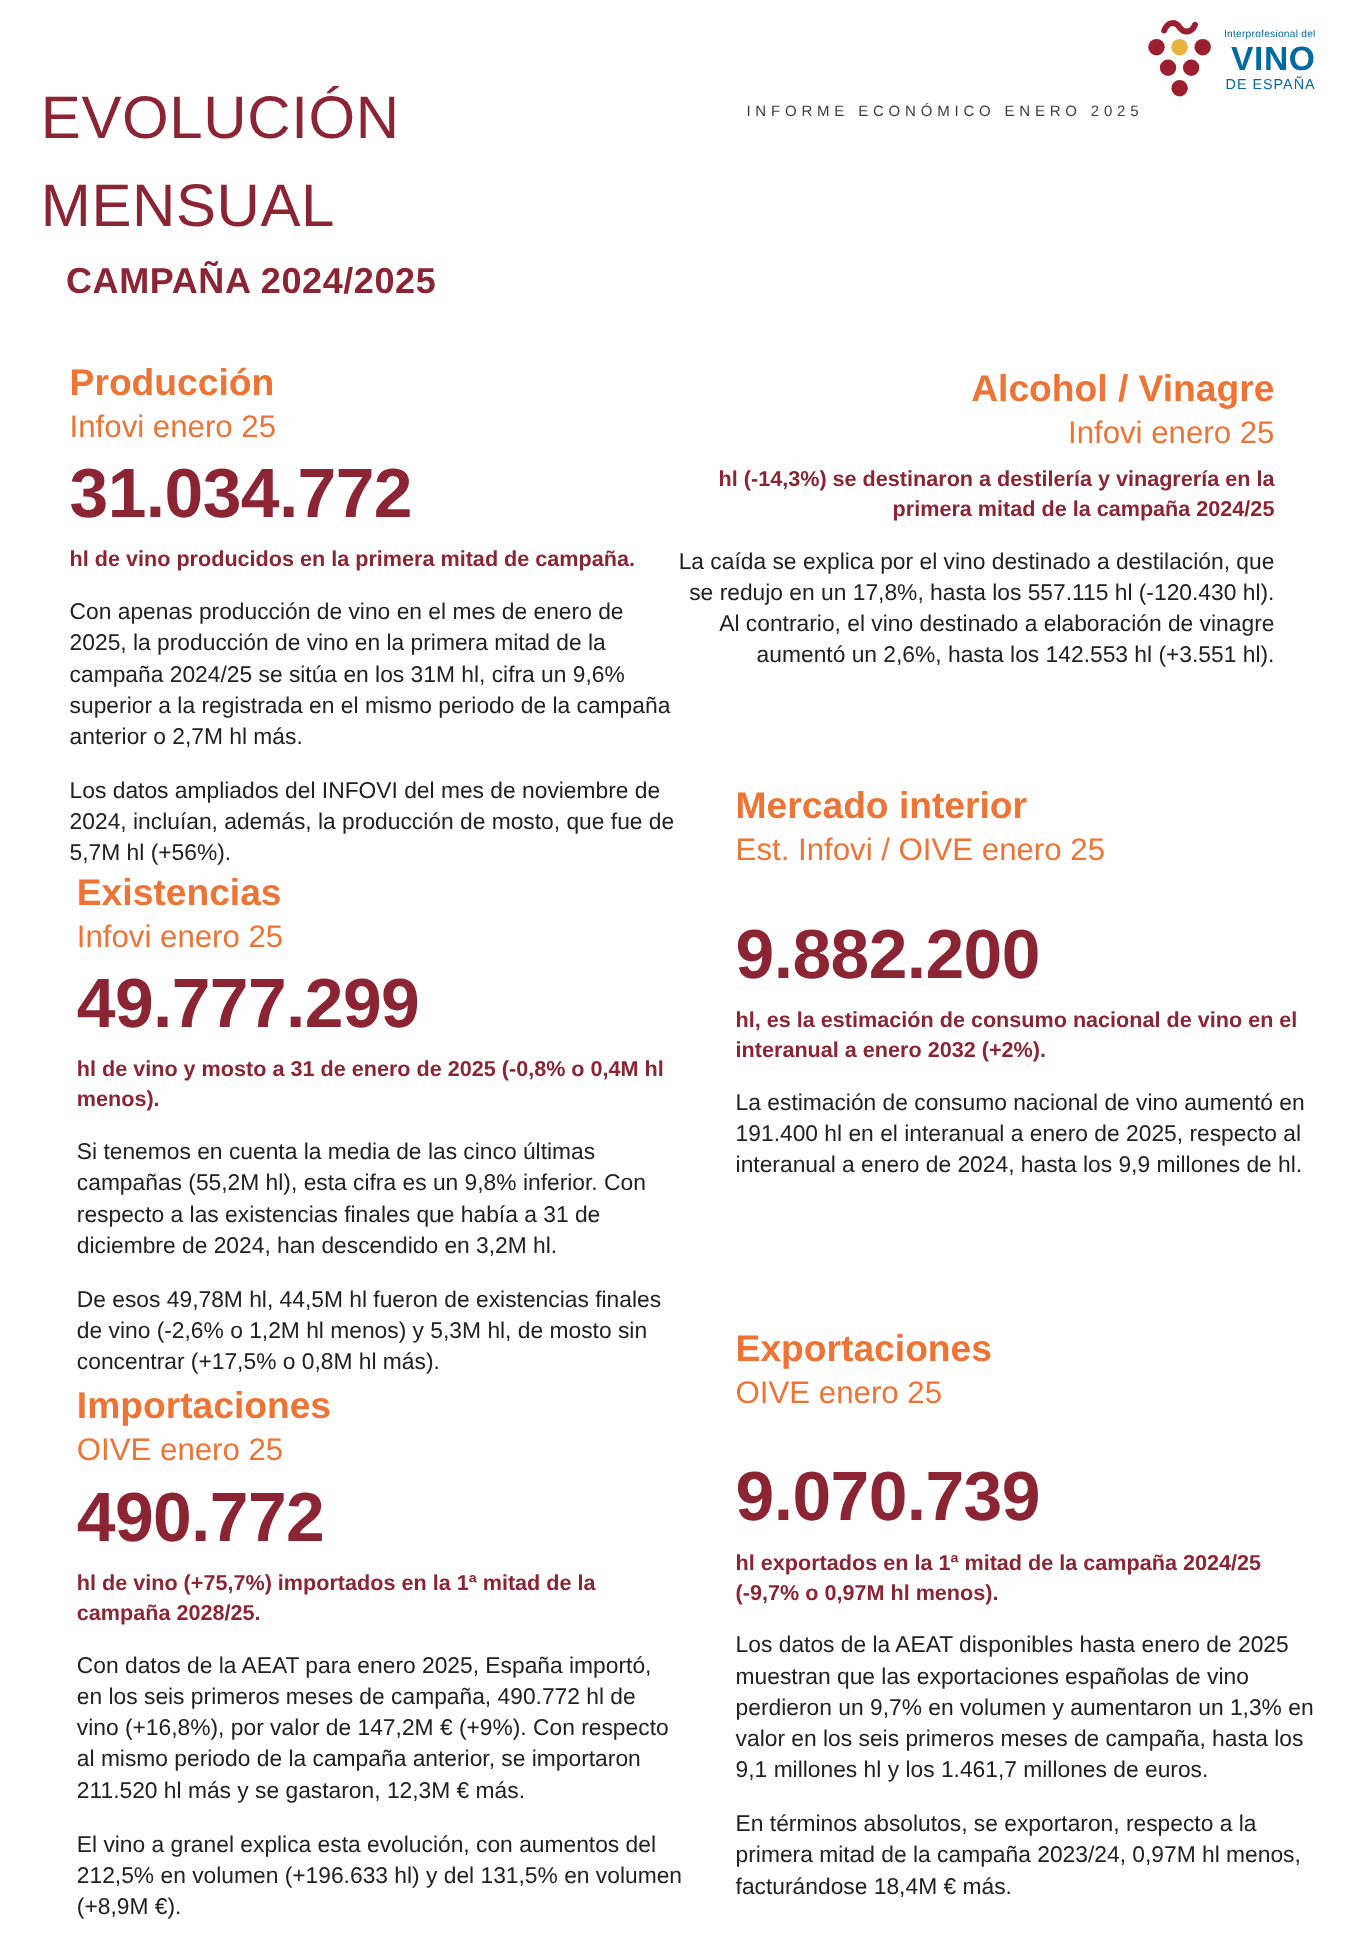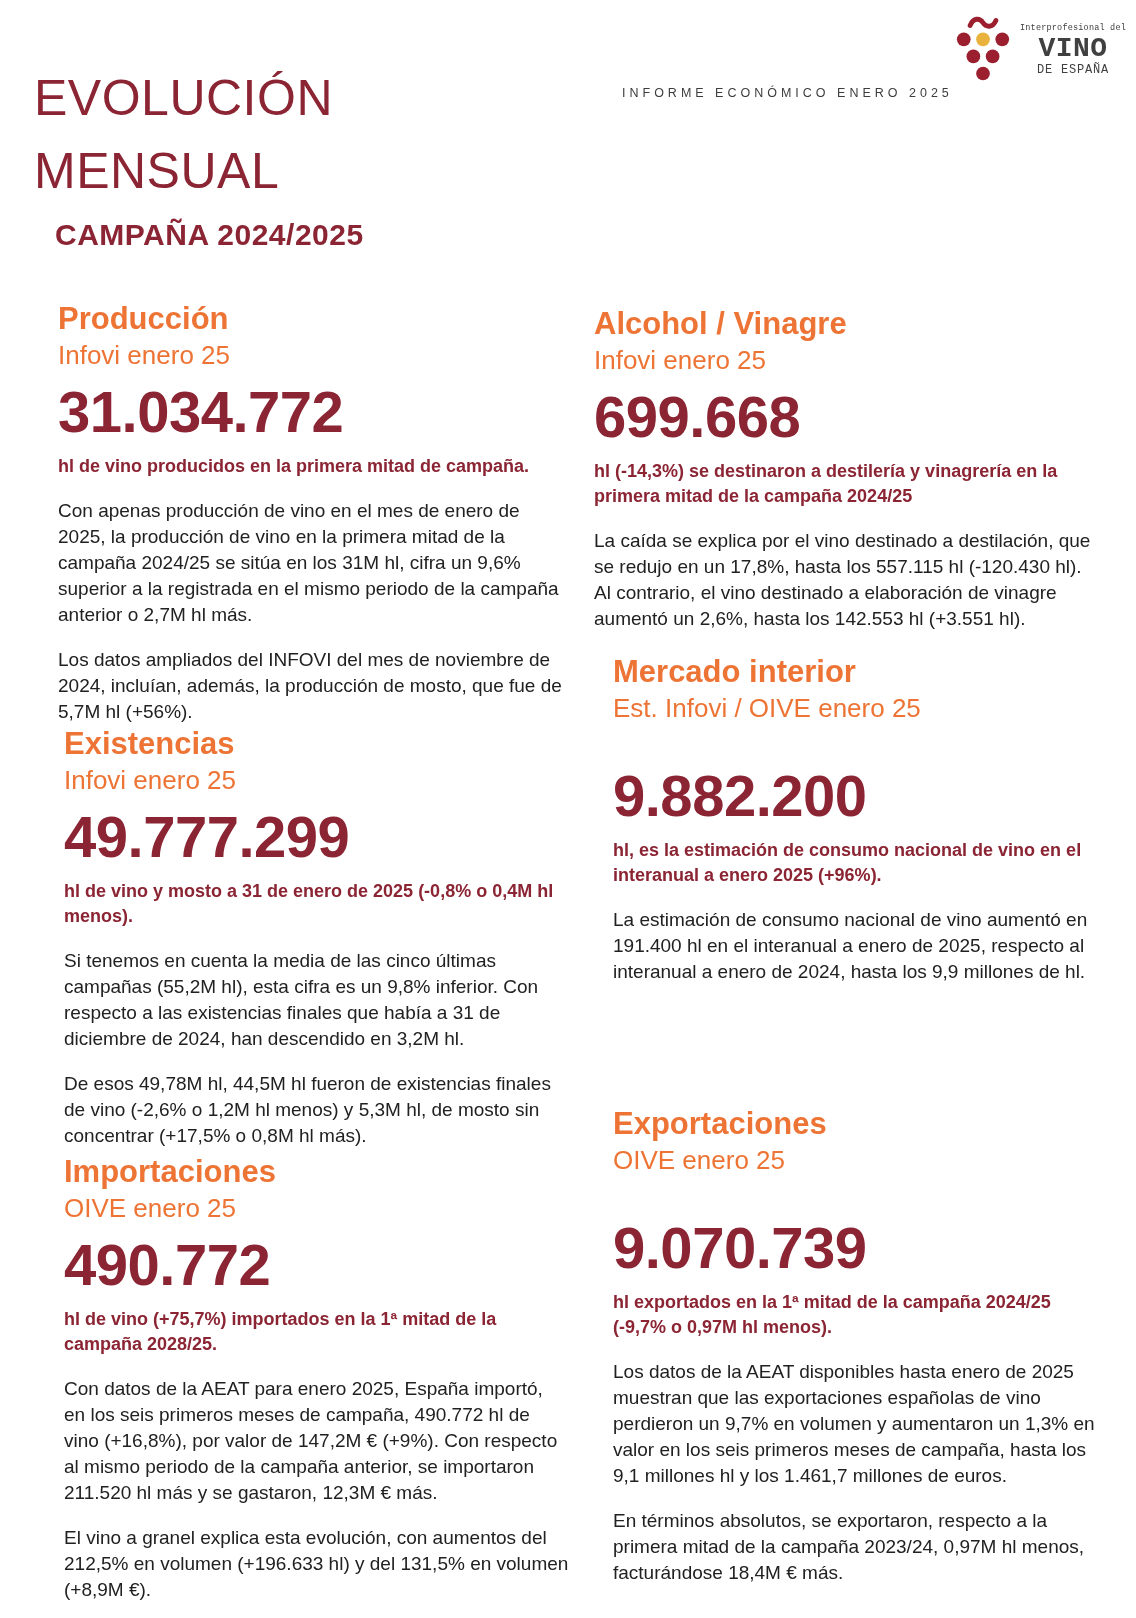--- a/index.html
+++ b/index.html
@@ -9,21 +9,21 @@
     font-family:"Liberation Sans", sans-serif; overflow:hidden;
     --maroon:#8b2433; --orange:#ed7434; --body:#212121;
   }
 
   
   .header-label {
     position:absolute; top:47px; left:622px;
     font-size:12.5px; letter-spacing:4px; color:#3d3d3d; white-space:nowrap;margin-top:39px;
   }
   .logo { position:absolute; top:12px; left:952px; display:flex; align-items:center; gap:6px; }
-  .logo-text { font-family:Liberation Mono, monospace; color:#404040; text-align:center; line-height:1; }
+  .logo-text { font-family:Liberation Sans, sans-serif; color:#0369a1; text-align:right; line-height:1; }
   .logo-top { font-size:8.5px; margin-bottom:2px; letter-spacing:0.2px; }
   .logo-main { font-size:28px; font-weight:700; letter-spacing:0.5px; }
   .logo-bottom { font-size:12px; letter-spacing:0.8px; margin-top:1px; }
 
   
   .title-block { position:absolute; left:34px; top:62px; color:var(--maroon); }
   .t1 { font-size:50px; line-height:73px; font-weight:400; letter-spacing:0.5px; }
   .t2 { font-size:30px; font-weight:700; margin-top:10px; margin-left:21px; letter-spacing:0.5px; }
 
   
@@ -86,33 +86,32 @@
 
   <section class="sec" style="left:64px; top:1155px; width:505px;">
     <h2 class="h">Importaciones</h2>
     <div class="src">OIVE enero 25</div>
     <div class="fig">490.772</div>
     <p class="cap">hl de vino (+75,7%) importados en la 1ª mitad de la campaña 2028/25.</p>
     <p class="bp">Con datos de la AEAT para enero 2025, España importó, en los seis primeros meses de campaña, 490.772 hl de vino (+16,8%), por valor de 147,2M € (+9%). Con respecto al mismo periodo de la campaña anterior, se importaron 211.520 hl más y se gastaron, 12,3M € más.</p>
     <p class="bp">El vino a granel explica esta evolución, con aumentos del 212,5% en volumen (+196.633 hl) y del 131,5% en volumen (+8,9M €).</p>
   </section>
 
-  <section class="sec" style="left:594px; top:307px; width:500px;">
+  <section class="sec" style="left:562px; top:307px; width:500px;text-align:right;">
     <h2 class="h">Alcohol / Vinagre</h2>
     <div class="src">Infovi enero 25</div>
-    <div class="fig">699.668</div>
     <p class="cap">hl (-14,3%) se destinaron a destilería y vinagrería en la primera mitad de la campaña 2024/25</p>
     <p class="bp">La caída se explica por el vino destinado a destilación, que se redujo en un 17,8%, hasta los 557.115 hl (-120.430 hl). Al contrario, el vino destinado a elaboración de vinagre aumentó un 2,6%, hasta los 142.553 hl (+3.551 hl).</p>
   </section>
 
   <section class="sec gap-lg" style="left:613px; top:655px; width:492px;">
     <h2 class="h">Mercado interior</h2>
     <div class="src">Est. Infovi / OIVE enero 25</div>
     <div class="fig">9.882.200</div>
-    <p class="cap">hl, es la estimación de consumo nacional de vino en el interanual a enero 2025 (+96%).</p>
+    <p class="cap">hl, es la estimación de consumo nacional de vino en el interanual a enero 2032 (+2%).</p>
     <p class="bp">La estimación de consumo nacional de vino aumentó en 191.400 hl en el interanual a enero de 2025, respecto al interanual a enero de 2024, hasta los 9,9 millones de hl.</p>
   </section>
 
   <section class="sec gap-lg" style="left:613px; top:1107px; width:492px;">
     <h2 class="h">Exportaciones</h2>
     <div class="src">OIVE enero 25</div>
     <div class="fig">9.070.739</div>
     <p class="cap">hl exportados en la 1ª mitad de la campaña 2024/25 (-9,7% o 0,97M hl menos).</p>
     <p class="bp">Los datos de la AEAT disponibles hasta enero de 2025 muestran que las exportaciones españolas de vino perdieron un 9,7% en volumen y aumentaron un 1,3% en valor en los seis primeros meses de campaña, hasta los 9,1 millones hl y los 1.461,7 millones de euros.</p>
     <p class="bp">En términos absolutos, se exportaron, respecto a la primera mitad de la campaña 2023/24, 0,97M hl menos, facturándose 18,4M € más.</p>

